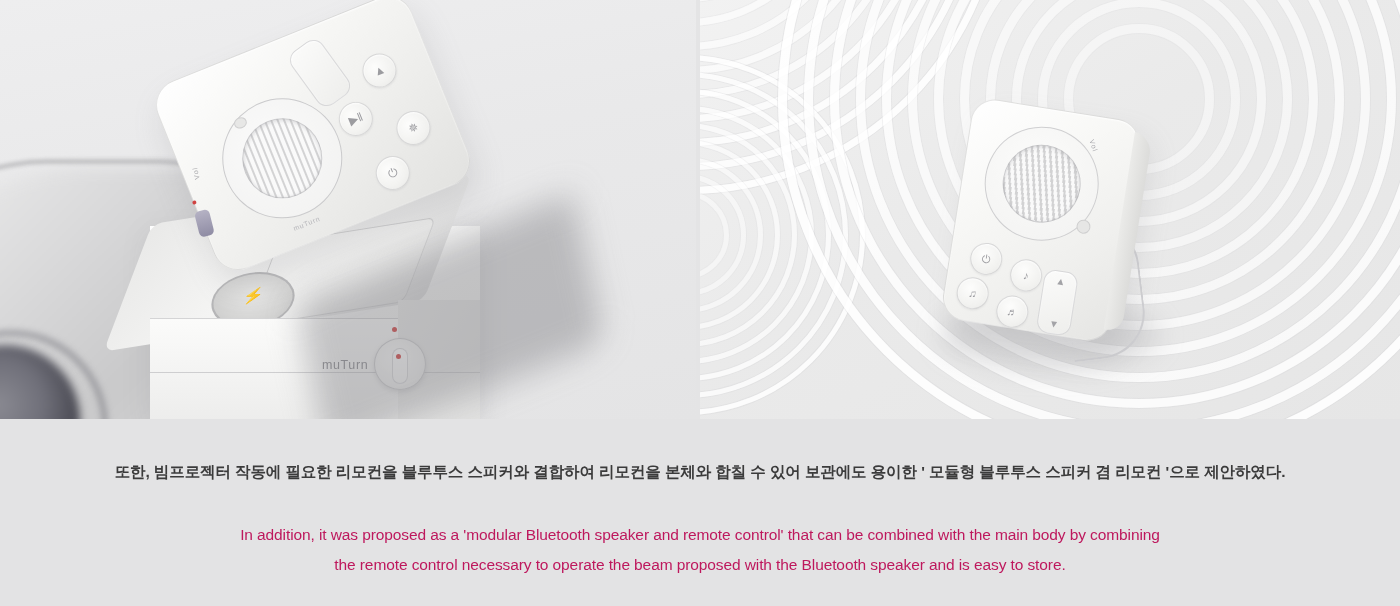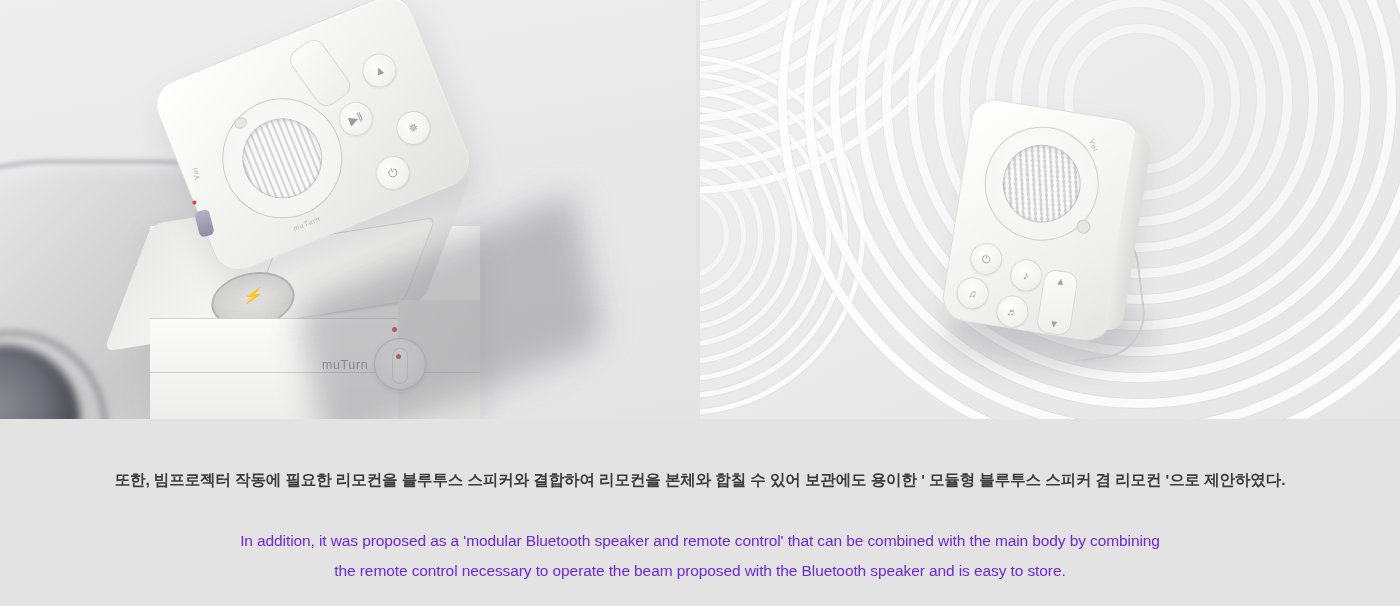--- a/index.html
+++ b/index.html
@@ -403,34 +403,34 @@
   
   .caption {
     position: absolute;
     left: 0; top: 419px;
     width: 1400px;
     height: 187px;
     background: #e3e3e4;
     text-align: center;
   }
   .cap-ko {
-    margin: 8px;
+    margin: 0;
     padding-top: 41px;
     font-size: 15.5px;
     line-height: 1.5;
     color: #3b3b3b;
     font-weight: bold;
     letter-spacing: -.1px;
   }
   .cap-en {
-    margin: 0;
+    margin: 10px;
     padding-top: 27px;
     font-size: 15.5px;
     line-height: 1.92;
-    color: #6d28d9;
+    color: #be185d;
     font-weight: normal;
     letter-spacing: -.1px;
   }
   .cap-en span { display: block; }
 </style>
 </head>
 <body>
 
 <div class="page">
 

